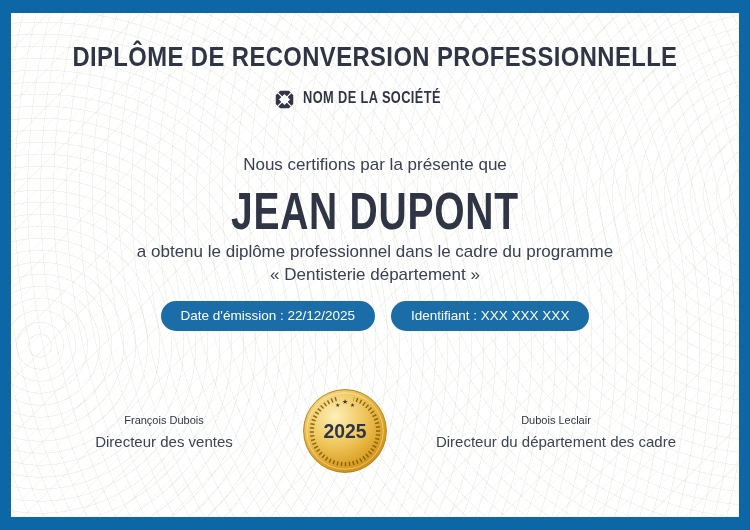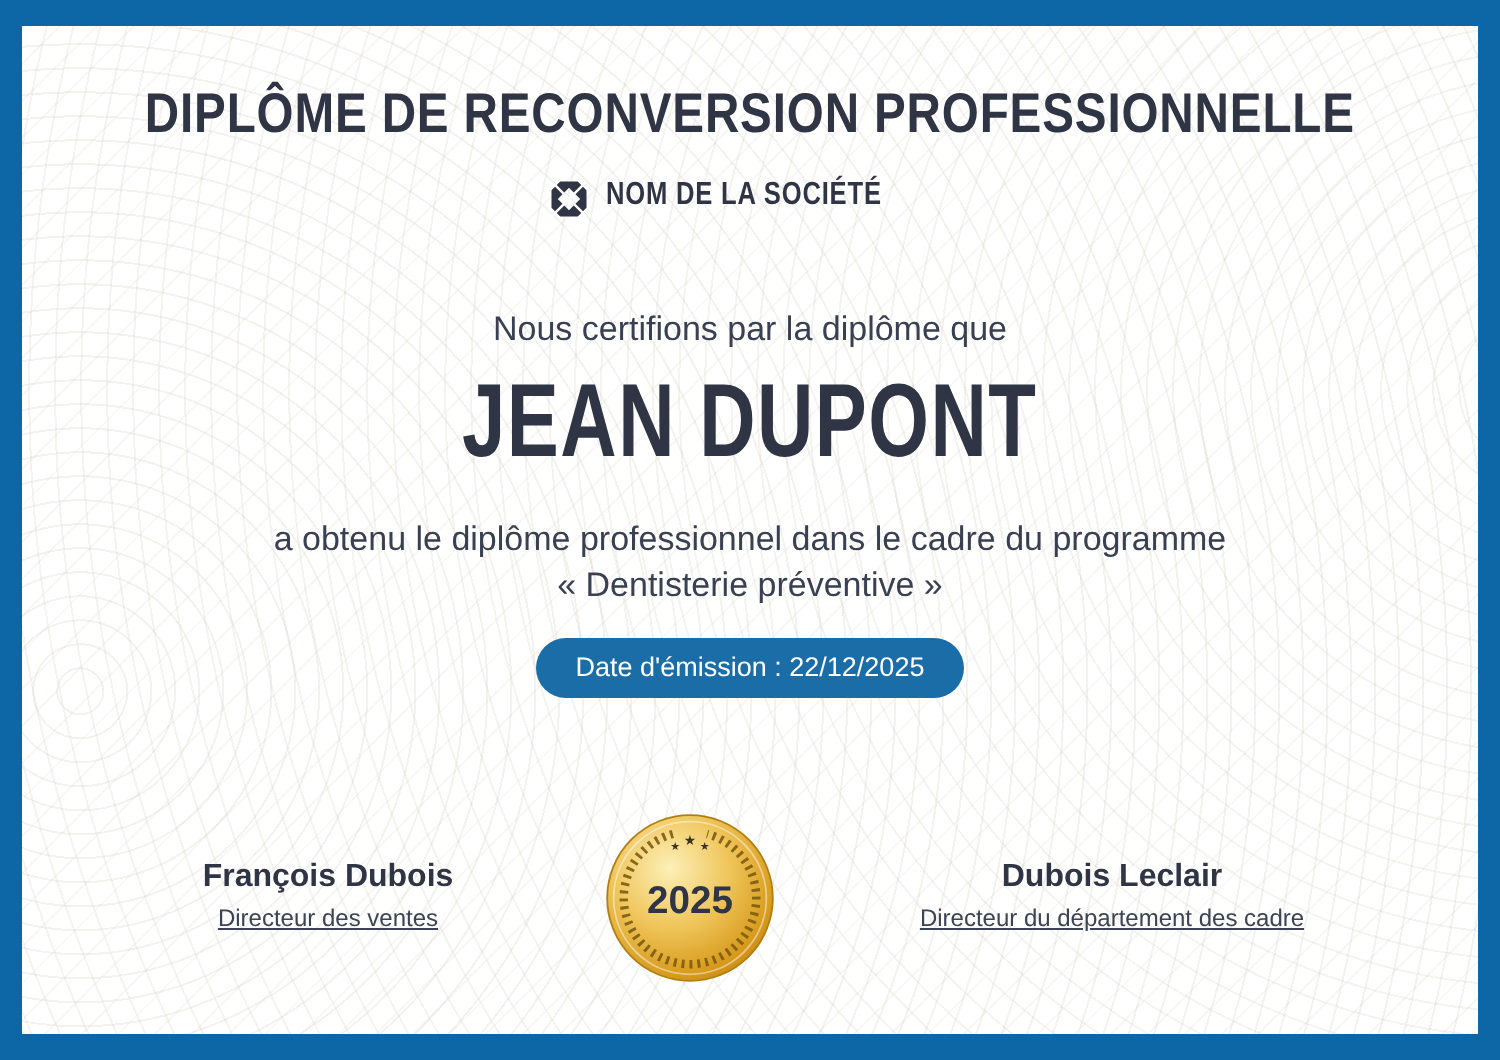--- a/index.html
+++ b/index.html
@@ -63,21 +63,20 @@
     margin-top: 6px;
     font-size: 52px;
     font-weight: bold;
     letter-spacing: 1px;
     line-height: 58px;
     white-space: nowrap;
     transform: scaleX(0.75);
     color: var(--ink, #2f3545);
   }
   .body-text {
-    margin-top: 18px;
     text-align: center;
     font-size: 17px;
     line-height: 23px;
     color: #394052;
   }
   .pills {
     margin-top: 15px;
     display: flex;
     gap: 16px;
     justify-content: space-between;
@@ -96,30 +95,29 @@
     display: flex;
     align-items: center;
     justify-content: center;
   }
   .sig {
     text-align: center;
   }
   .sig-left  { width: 270px; }
   .sig-right { width: 330px; }
   .sig-name {
-    font-size: 16px;
-    font-weight: bold;
+    font-size: 11px;
+    font-weight: normal;
     line-height: 21px;
     color: var(--ink, #2f3545);
   }
   .sig-role {
-    font-size: 12px;
+    font-size: 15px;
     line-height: 21px;
     color: #3c4354;
-    text-decoration: underline;
   }
   .medal { width: 92px; height: 92px; flex: 0 0 auto; }
   .medal-year {
     font-family: "Liberation Sans", sans-serif;
     font-weight: bold;
   }
 </style>
 </head>
 <body>
 
@@ -132,31 +130,32 @@
       <span>
         <svg width="21" height="21" viewBox="0 0 24 24" aria-hidden="true">
           <path fill="#2f3545" fill-rule="evenodd" d="M7 2 L17 2 L22 7 L22 17 L17 22 L7 22 L2 17 L2 7 Z
                M12 5.6 L18.4 12 L12 18.4 L5.6 12 Z"></path>
           <path stroke="#ffffff" stroke-width="1.4" d="M2.5 2.5 L21.5 21.5 M21.5 2.5 L2.5 21.5" fill="none"></path>
         </svg>
       </span>
       <span class="company-name">NOM DE LA SOCIÉTÉ</span>
     </div>
 
-    <div class="intro">Nous certifions par la diplôme que</div>
+    <div class="intro">Nous certifions par la présente que</div>
 
     <div class="recipient">JEAN DUPONT</div>
 
     <div class="body-text">
       <div>a obtenu le diplôme professionnel dans le cadre du programme</div>
-      <div>« Dentisterie préventive »</div>
+      <div>« Dentisterie département »</div>
     </div>
 
     <div class="pills">
       <span class="pill">Date d'émission : 22/12/2025</span>
+      <span class="pill">Identifiant : XXX XXX XXX</span>
     </div>
 
     <div class="footer">
 
       <div class="sig sig-left">
         <div class="sig-name">François Dubois</div>
         <div class="sig-role">Directeur des ventes</div>
       </div>
 
       <svg class="medal" viewBox="0 0 100 100" aria-hidden="true">

